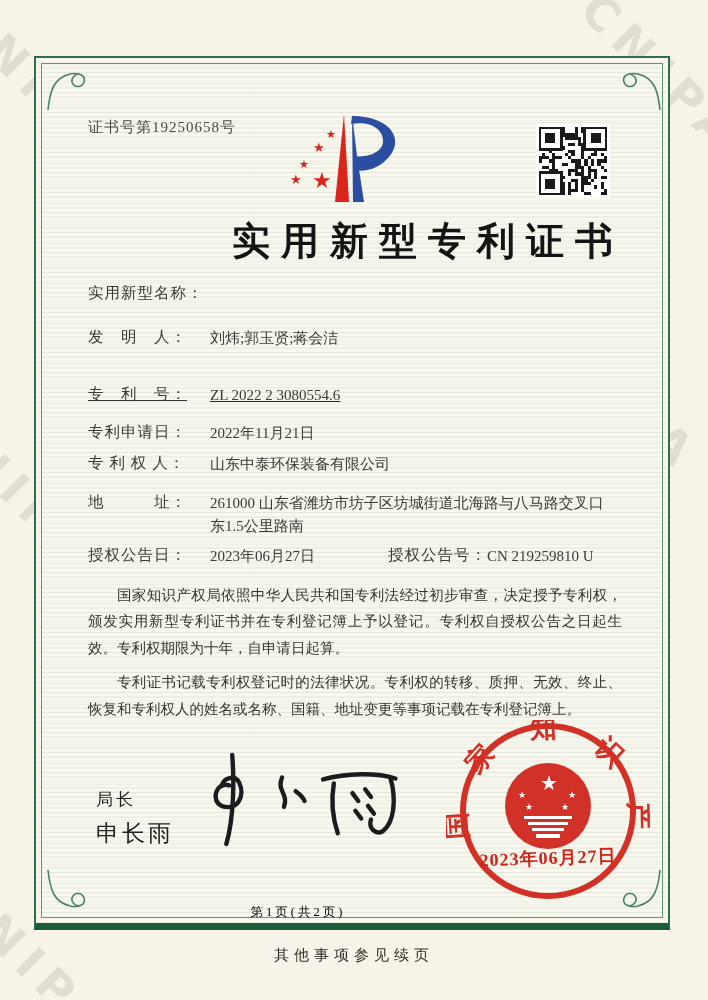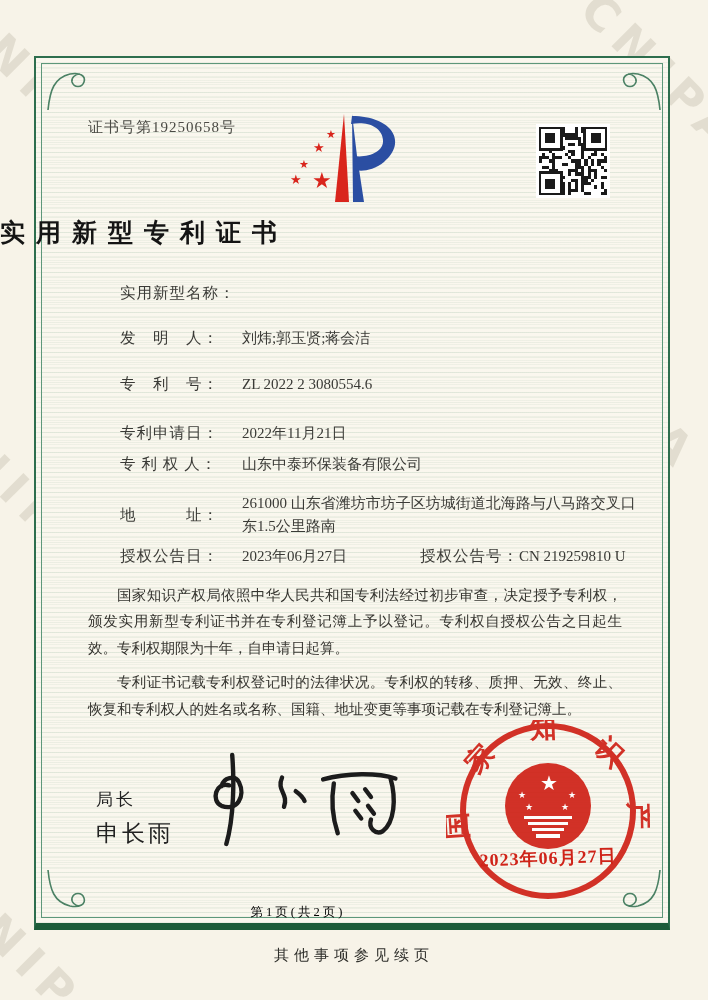--- a/index.html
+++ b/index.html
@@ -34,24 +34,24 @@
   .corner-ornament{position:absolute;z-index:3;width:46px;height:46px;opacity:.85;}
   .co-tl{left:44px;top:66px;}
   .co-tr{right:44px;top:66px;transform:scaleX(-1);}
   .co-bl{left:44px;bottom:86px;transform:scaleY(-1);}
   .co-br{right:44px;bottom:86px;transform:scale(-1,-1);}
   .content{position:absolute;left:0;top:0;width:708px;height:1000px;z-index:4;}
   .cert-no{position:absolute;left:88px;top:118px;font-size:15px;letter-spacing:1px;color:#4a4a44;}
   .logo{position:absolute;left:286px;top:108px;width:134px;height:100px;}
   .qr{position:absolute;left:536px;top:124px;width:74px;height:74px;background:#ffffff;padding:3px;box-sizing:border-box;}
   .title{
-    position:absolute;left:0;top:216px;width:624px;text-align:left;
-    font-size:25px;font-weight:bold;letter-spacing:11px;color:#141414;
-  }
-  .field{position:absolute;left:88px;display:flex;align-items:center;margin-left:32px;}
+    position:absolute;left:0;top:216px;width:624px;text-align:right;
+    font-size:38px;font-weight:bold;letter-spacing:11px;color:#141414;
+  }
+  .field{position:absolute;left:88px;display:flex;align-items:flex-start;}
   .flabel{flex:0 0 122px;font-size:15.5px;letter-spacing:1px;color:#3a3a36;white-space:pre;}
   .fvalue{font-size:15px;color:#3a3a36;max-width:408px;line-height:1.55;}
   .field-grantno{left:388px;}
   .field-grantno .flabel{flex-basis:96px;}
   .paras{position:absolute;left:88px;top:582px;width:534px;font-size:14.5px;line-height:1.82;color:#35342f;text-align:justify;}
   .paras p{margin:0 0 8px 0;text-indent:2em;}
   .director-title{position:absolute;left:96px;top:788px;font-size:17px;letter-spacing:3px;color:#222;}
   .director-name{position:absolute;left:96px;top:818px;font-size:23px;letter-spacing:3px;color:#222;}
   .signature{position:absolute;left:198px;top:750px;width:215px;height:98px;}
   .seal{position:absolute;left:446px;top:720px;width:204px;height:182px;opacity:.93;}
@@ -245,21 +245,21 @@
 
   <div class="title">实用新型专利证书</div>
 
   <div class="field" style="top:283px;">
     <span class="flabel">实用新型名称：</span>
   </div>
   <div class="field" style="top:327px;">
     <span class="flabel">发　明　人：</span>
     <span class="fvalue">刘炜;郭玉贤;蒋会洁</span>
   </div>
-  <div class="field" style="top:373px;">
+  <div class="field" style="top:384px;text-decoration:underline;">
     <span class="flabel">专　利　号：</span>
     <span class="fvalue">ZL 2022 2 3080554.6</span>
   </div>
   <div class="field" style="top:422px;">
     <span class="flabel">专利申请日：</span>
     <span class="fvalue">2022年11月21日</span>
   </div>
   <div class="field" style="top:453px;">
     <span class="flabel">专 利 权 人：</span>
     <span class="fvalue">山东中泰环保装备有限公司</span>

